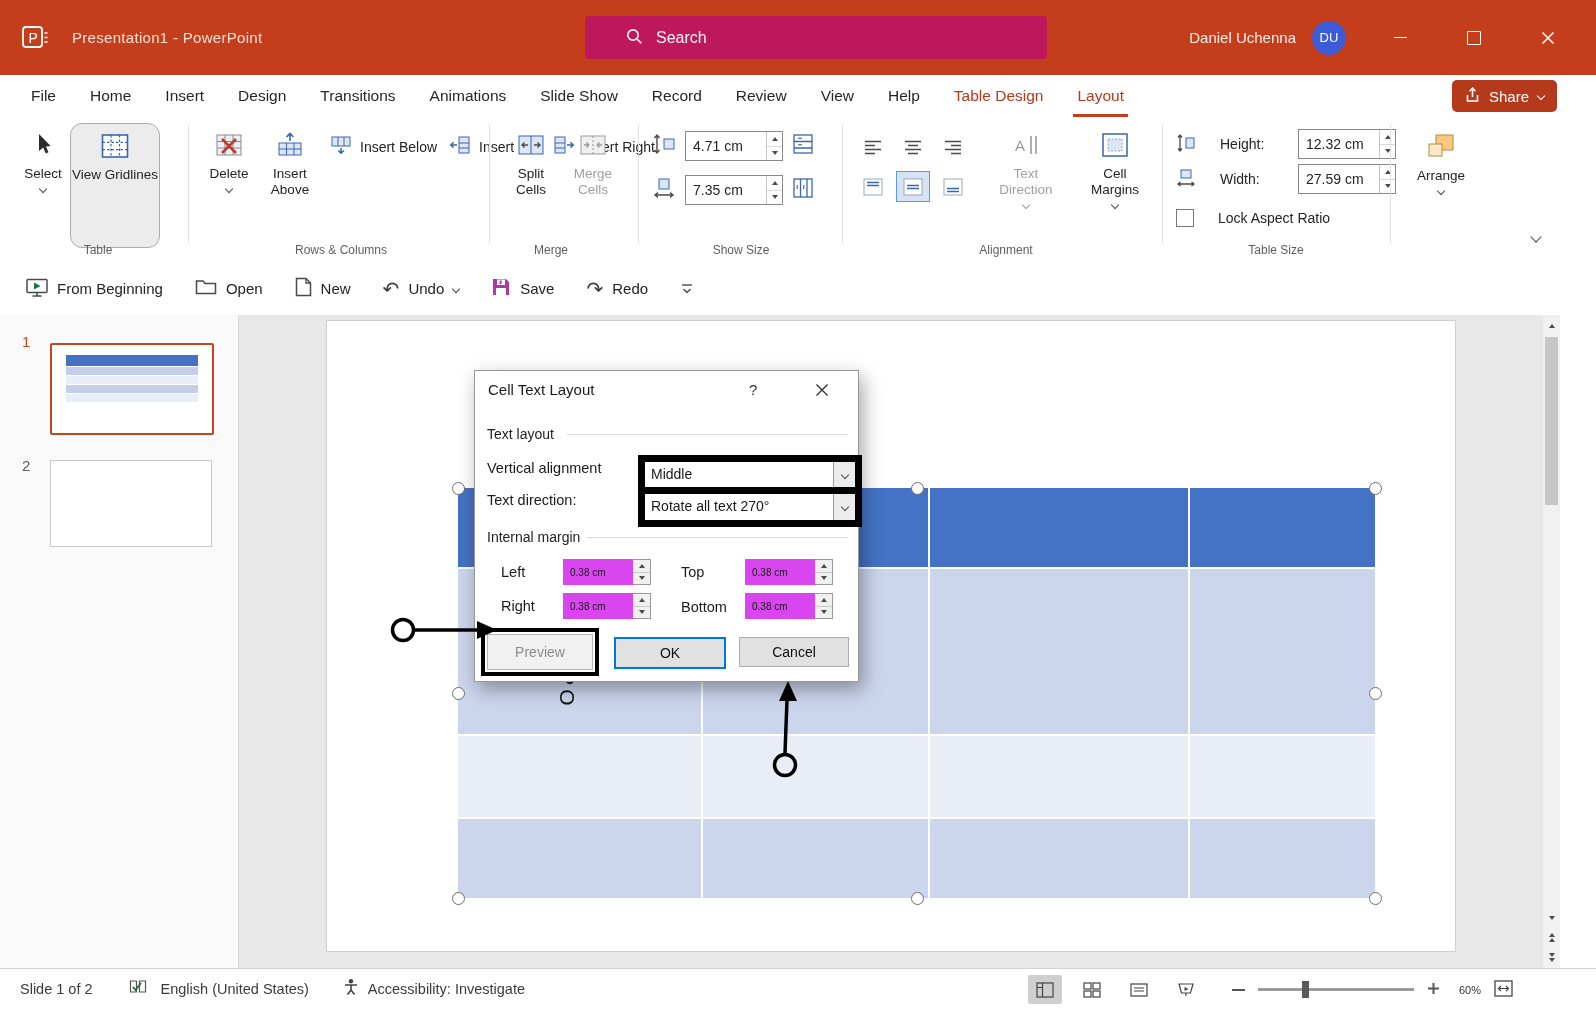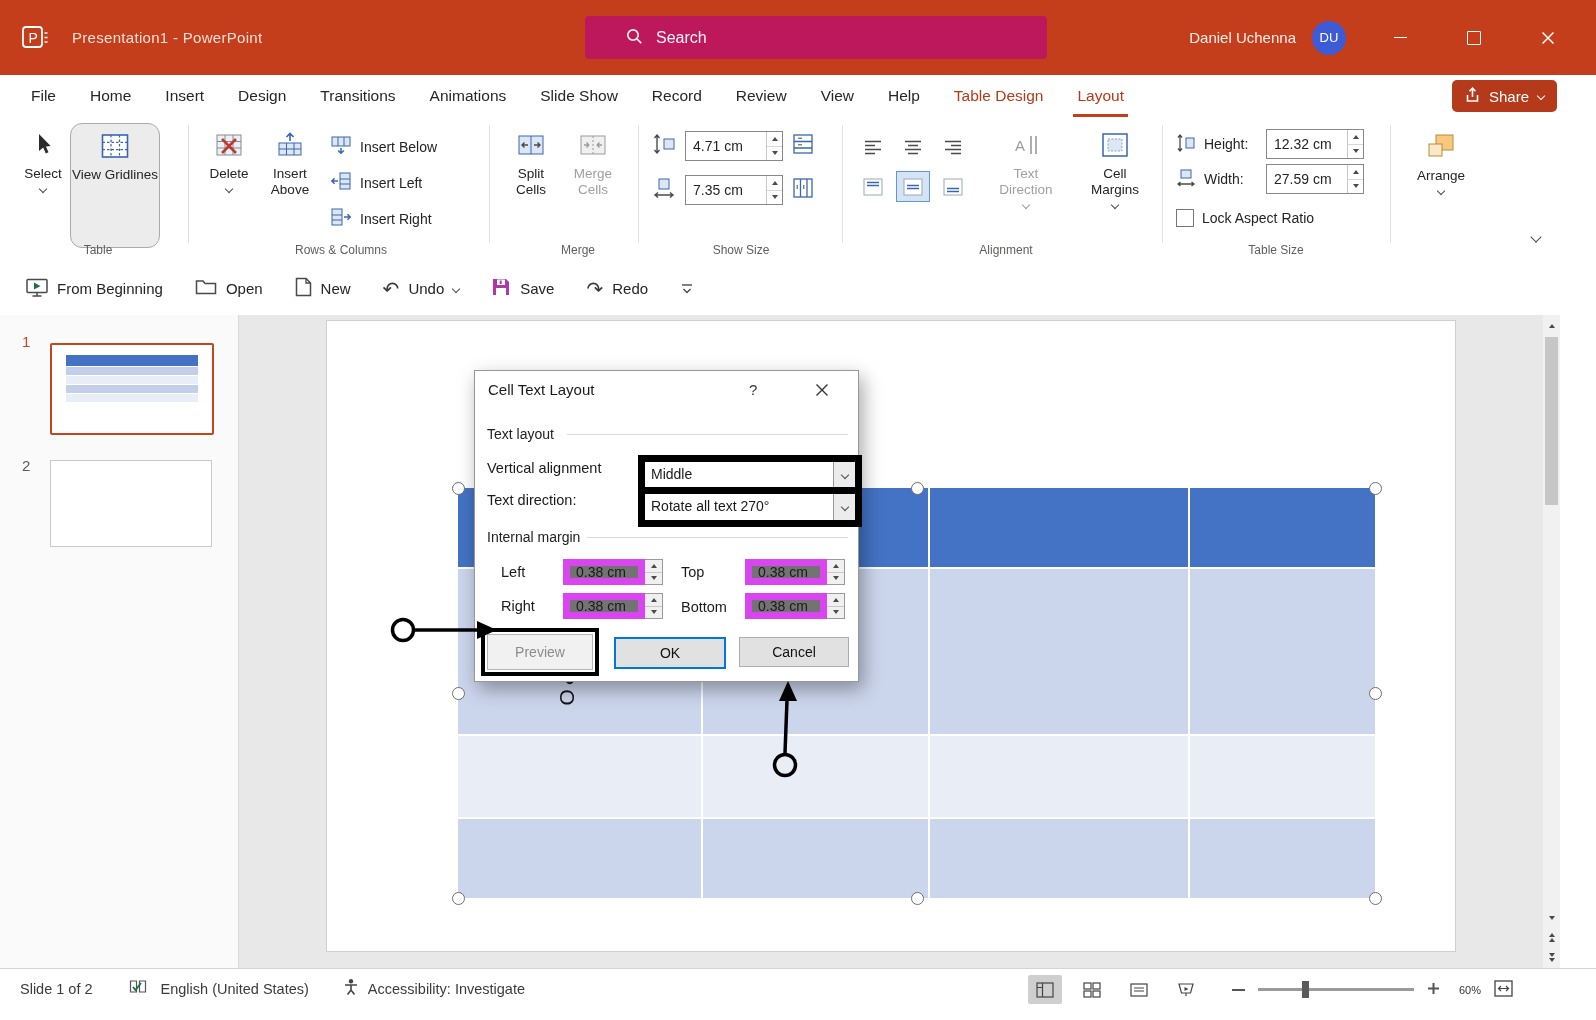--- a/index.html
+++ b/index.html
@@ -37,33 +37,33 @@
 
   
   .ribbon{position:absolute;left:0;top:117px;width:100%;height:145px;background:#fff;border-bottom:1px solid #D5D5D5}
   .gsep{position:absolute;top:8px;height:118px;width:1px;background:#E1E1E1}
   .glabel{position:absolute;top:126px;font-size:12px;color:#605E5C;text-align:center}
   .grp{position:absolute;top:6px;display:flex;align-items:flex-start}
   .big-btn{display:flex;flex-direction:column;align-items:center;padding-top:9px;gap:4px;font-size:13.5px;color:#242424;text-align:center;line-height:16px;height:114px}
   .big-btn .lbl{max-width:100%}
   .big-btn.disabled,.big-btn.disabled .lbl{color:#A0A0A0}
   .vg-selected{background:#ECECEC;border:1px solid #ABABAB;border-radius:12px}
-  .small-col{display:flex;flex-direction:column;gap:5px;padding-top:8px;margin-left:2px}
+  .small-col{display:flex;flex-direction:row;padding-top:8px;margin-left:2px}
   .small-btn{display:flex;align-items:center;gap:8px;font-size:14px;color:#242424;height:31px;padding:0 6px;white-space:nowrap}
   .cs-row{display:flex;align-items:center;gap:9px;height:30px}
   .spin-box{display:flex;height:28px;border:1px solid #8A8886;background:#fff;align-items:stretch}
   .spin-box .val{padding:0 7px;font-size:14px;display:flex;align-items:center;min-width:66px;color:#242424}
   .spin-ctrl{width:15px;display:flex;flex-direction:column;border-left:1px solid #C8C8C8}
   .spin-ctrl span{flex:1;display:flex;align-items:center;justify-content:center}
   .spin-ctrl span:first-child{border-bottom:1px solid #D8D8D8}
   .mini-btn{width:32px;height:29px;display:flex;align-items:center;justify-content:center;border:1px solid transparent}
   .mini-btn.selected{background:#D5E3F5;border-color:#5B9BD5}
   .align-grid{display:flex;flex-direction:column;gap:9px;padding-top:8px}
   .align-row{display:flex;gap:6px}
-  .ts-row{display:flex;align-items:center;gap:8px;height:30px;margin-bottom:5px;font-size:14px;color:#242424}
+  .ts-row{display:flex;align-items:center;gap:24px;height:30px;margin-bottom:5px;font-size:14px;color:#242424}
   .ts-row .ts-lbl{width:54px}
   .checkbox{width:16px;height:16px;border:1.5px solid #767676;background:#fff;display:inline-block}
   .collapse-chev{position:absolute;right:56px;top:116px}
 
   
   .qat{position:absolute;left:0;top:262px;width:100%;height:53px;background:#fff;border-bottom:1px solid #C9C9C9;display:flex;align-items:center;gap:32px;padding-left:26px;font-size:15px;color:#242424}
   .qat-item{display:flex;align-items:center;gap:9px;white-space:nowrap}
   .uglyph{font-size:20px;color:#3b3b3b;line-height:1}
 
   
@@ -91,21 +91,21 @@
   .dlg-title{position:absolute;left:13px;top:10px;font-size:15px}
   .dlg-help{position:absolute;left:274px;top:10px;font-size:15px;color:#333}
   .dlg-close{position:absolute;left:336px;top:9px;width:22px;height:20px;display:flex;align-items:center;justify-content:center}
   .sec-lbl{position:absolute;left:12px;font-size:14px;color:#222}
   .sec-line{position:absolute;height:1px;background:#DADADA}
   .dlg-label{position:absolute;font-size:14.5px;color:#1a1a1a}
   .combo{position:absolute;left:163px;width:210px;height:26px;border:7px solid #000000;background:#fff;display:flex}
   .combo .cval{flex:1;padding:4px 6px;font-size:14px;white-space:nowrap;overflow:hidden}
   .combo .cbtn{width:21px;border-left:1px solid #9a9a9a;background:#ECECEC;display:flex;align-items:center;justify-content:center}
   .mspin{position:absolute;display:flex;height:26px}
-  .mval{width:62px;border:7px solid #d946ef;background:#737373;font-size:14px;display:flex;align-items:center;padding-left:6px}
+  .mval{width:62px;border:1px solid #d946ef;background:#d946ef;font-size:10px;display:flex;align-items:center;padding-left:6px}
   .mbtns{width:17px;display:flex;flex-direction:column;border:1px solid #9a9a9a;border-left:none}
   .mbtns div{flex:1;display:flex;align-items:center;justify-content:center;background:#F0F0F0}
   .mbtns div:first-child{border-bottom:1px solid #C9C9C9}
   .preview-wrap{position:absolute;left:6px;top:257px;border:4px solid #000;padding:2px;background:#fff}
   .btn{height:28px;background:#E1E1E1;border:1px solid #ADADAD;font-size:14px;display:flex;align-items:center;justify-content:center;color:#111}
   .btn-preview{width:104px;height:34px;color:#8C8C8C;background:#F1F1F1;border:1px solid #B5B5B5}
   .btn-ok{position:absolute;left:139px;top:266px;width:108px;border:2px solid #0078D7}
   .btn-cancel{position:absolute;left:264px;top:266px;width:108px}
 
   
@@ -294,21 +294,21 @@
         <span>
           <svg width="28" height="26" viewBox="0 0 28 26">
               <rect x="2" y="4" width="24" height="18" fill="#F0F0F0" stroke="#9b9b9b"></rect>
               <path d="M14 4 v18" stroke="#9b9b9b" stroke-dasharray="2 2"></path>
               <path d="M5 13 h5 M10 13 l-2.5 -2.5 M10 13 l-2.5 2.5 M23 13 h-5 M18 13 l2.5 -2.5 M18 13 l2.5 2.5" stroke="#9b9b9b" stroke-width="1.4" fill="none"></path>
             </svg>
         </span>
         <span class="lbl">Merge Cells</span>
       </div>
     </div>
-    <div class="glabel" style="left:511px;width:134px">Merge</div>
+    <div class="glabel" style="left:484px;width:134px">Merge</div>
     <div class="gsep" style="left:638px"></div>
 
     <div class="grp" style="left:652px;flex-direction:column;gap:14px;padding-top:8px">
       <div class="cs-row">
         <span>
           <svg width="24" height="24" viewBox="0 0 24 24">
               <path d="M5 3 v18 M2.5 6 L5 3 L7.5 6 M2.5 18 L5 21 L7.5 18" stroke="#4a4a4a" stroke-width="1.4" fill="none"></path>
               <rect x="12" y="7" width="10" height="10" fill="#DCE6F4" stroke="#3A66AE"></rect>
             </svg>
         </span>

